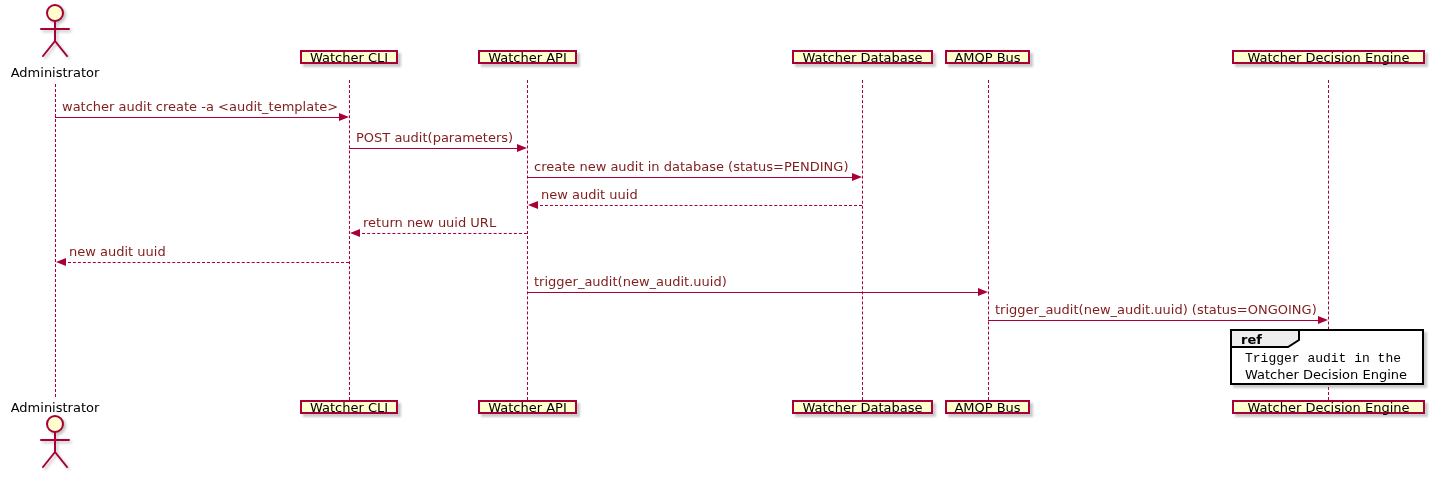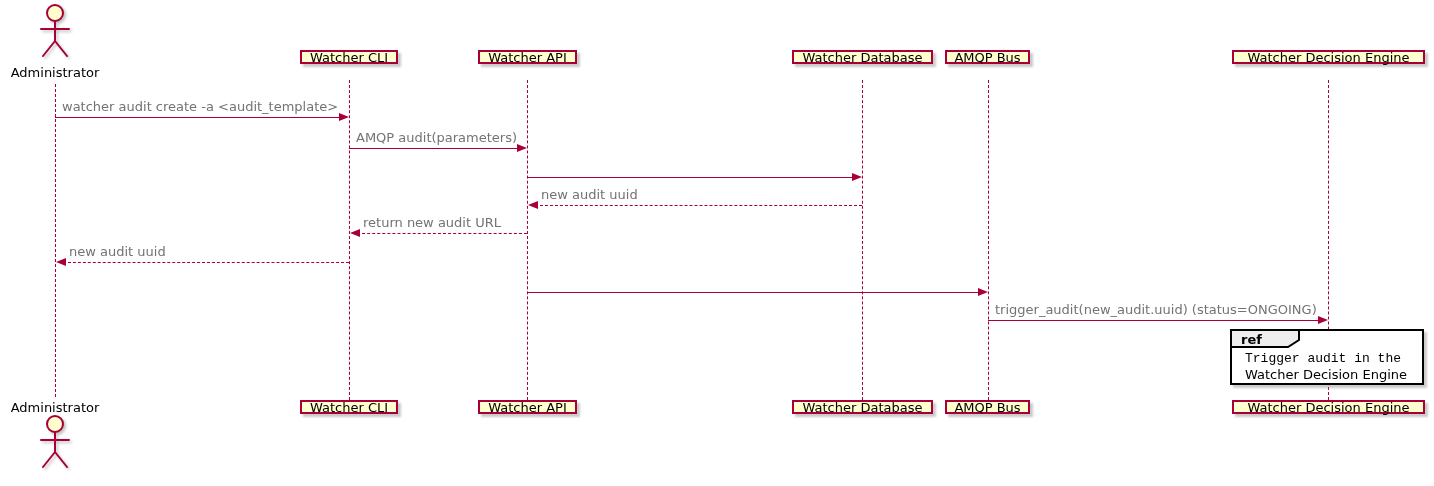--- a/index.html
+++ b/index.html
@@ -9,21 +9,21 @@
   .pbox{position:absolute;box-sizing:border-box;height:14px;background:var(--pfill);
         border:2px solid var(--pline);display:flex;align-items:center;justify-content:center;
         white-space:nowrap;box-shadow:3px 3px 2px rgba(140,140,140,.45);font-size:13px;}
   .lifeline{position:absolute;width:0;border-left:1px dashed var(--pline);}
   .msg-line{position:absolute;height:0;}
   .msg-line.solid{border-top:1.5px solid var(--pline);}
   .msg-line.dashed{border-top:1.5px dashed var(--pline);}
   .arr{position:absolute;width:0;height:0;border-top:4.5px solid transparent;border-bottom:4.5px solid transparent;}
   .arr.r{border-left:10px solid var(--pline);}
   .arr.l{border-right:10px solid var(--pline);}
-  .msg-label{position:absolute;white-space:nowrap;line-height:15px;color:#737373;}
+  .msg-label{position:absolute;white-space:nowrap;line-height:15px;color:#7f1d1d;}
   .actor-label{position:absolute;width:120px;text-align:center;white-space:nowrap;}
   .actor-fig{position:absolute;filter:drop-shadow(2.5px 2.5px 1.5px rgba(140,140,140,.55));}
   .refbox{position:absolute;box-sizing:border-box;background:#ffffff;border:2px solid var(--refline);
           box-shadow:3px 3px 2px rgba(140,140,140,.45);}
   .ref-kw{position:absolute;left:9px;top:0;font-weight:bold;line-height:17px;}
   .ref-head-svg{position:absolute;left:-2px;top:-2px;}
   .ref-line{position:absolute;left:13px;white-space:nowrap;line-height:15px;}
 </style>
 </head>
 <body>
@@ -63,34 +63,36 @@
     <div class="pbox" style="left: 945px; top: 50px; width: 85px;">AMQP Bus</div>
     <div class="pbox" style="left: 945px; top: 400px; width: 85px;">AMQP Bus</div>
     <div class="lifeline" style="left: 1328px; top: 80px; height: 320px;"></div>
     <div class="pbox" style="left: 1232px; top: 50px; width: 193px;">Watcher Decision Engine</div>
     <div class="pbox" style="left: 1232px; top: 400px; width: 193px;">Watcher Decision Engine</div>
     <div class="msg-line solid" style="left: 55px; top: 117px; width: 286px;"></div>
     <div class="arr r" style="left: 339px; top: 113px;"></div>
     <div class="msg-label" style="left: 62px; top: 99px;">watcher audit create -a &lt;audit_template&gt;</div>
     <div class="msg-line solid" style="left: 349px; top: 148px; width: 170px;"></div>
     <div class="arr r" style="left: 517px; top: 144px;"></div>
-    <div class="msg-label" style="left: 356px; top: 130px;">AMQP audit(parameters)</div>
+    <div class="msg-label" style="left: 356px; top: 130px;">POST audit(parameters)</div>
     <div class="msg-line solid" style="left: 527px; top: 177px; width: 327px;"></div>
     <div class="arr r" style="left: 852px; top: 173px;"></div>
+    <div class="msg-label" style="left: 534px; top: 159px;">create new audit in database (status=PENDING)</div>
     <div class="msg-line dashed" style="left: 535px; top: 205px; width: 327px;"></div>
     <div class="arr l" style="left: 528px; top: 201px;"></div>
     <div class="msg-label" style="left: 541px; top: 187px;">new audit uuid</div>
     <div class="msg-line dashed" style="left: 357px; top: 233px; width: 170px;"></div>
     <div class="arr l" style="left: 350px; top: 229px;"></div>
-    <div class="msg-label" style="left: 363px; top: 215px;">return new audit URL</div>
+    <div class="msg-label" style="left: 363px; top: 215px;">return new uuid URL</div>
     <div class="msg-line dashed" style="left: 63px; top: 262px; width: 286px;"></div>
     <div class="arr l" style="left: 56px; top: 258px;"></div>
     <div class="msg-label" style="left: 69px; top: 244px;">new audit uuid</div>
     <div class="msg-line solid" style="left: 527px; top: 292px; width: 453px;"></div>
     <div class="arr r" style="left: 978px; top: 288px;"></div>
+    <div class="msg-label" style="left: 534px; top: 274px;">trigger_audit(new_audit.uuid)</div>
     <div class="msg-line solid" style="left: 988px; top: 320px; width: 332px;"></div>
     <div class="arr r" style="left: 1318px; top: 316px;"></div>
     <div class="msg-label" style="left: 995px; top: 302px;">trigger_audit(new_audit.uuid) (status=ONGOING)</div>
     <div class="refbox" style="left: 1230px; top: 329px; width: 194px; height: 56px; text-align: center;">
       <div class="ref-head-svg"><svg width="72" height="20">
           <polygon points="1,1 69,1 69,11 58,18 1,18" fill="#EEEEEE" stroke="#000000" stroke-width="2"></polygon>
         </svg></div>
       <div class="ref-kw">ref</div>
       <div class="ref-line" style="top: 20px; font-family: Liberation Mono, monospace;">Trigger audit in the</div>
       <div class="ref-line" style="top: 36px;">Watcher Decision Engine</div>

